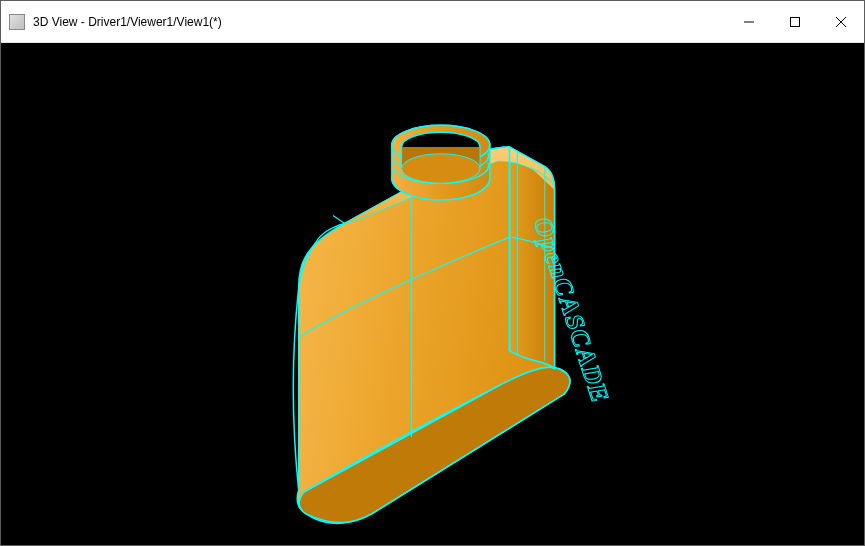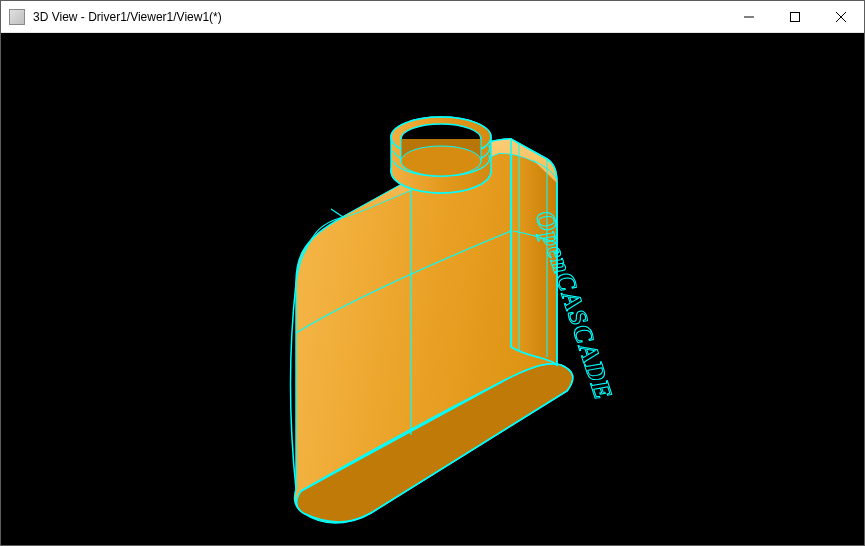--- a/index.html
+++ b/index.html
@@ -1,18 +1,18 @@
 <!DOCTYPE html>
 <html><head>
 <meta charset="utf-8">
 <style>
   * { margin: 0; padding: 0; box-sizing: border-box; }
   html, body { width: 865px; height: 546px; font-family: "Segoe UI", Tahoma, sans-serif; font-size: 12px; }
   .window { width: 865px; height: 546px; border: 1px solid #5c5c5c; background: #fff; display: flex; flex-direction: column; }
-  .titlebar { height: 32px; background: #fff; display: flex; align-items: center; border-bottom: 1px solid #e5e5e5; }
+  .titlebar { height: 42px; background: #fff; display: flex; align-items: center; border-bottom: 1px solid #e5e5e5; }
   .titlebar .app-icon { width: 16px; height: 16px; margin: 0 8px; border: 1px solid #888; background: linear-gradient(135deg,#e0e0e0,#bfbfbf); }
   .titlebar .title { flex: 0 0 auto; color: #000; font-size: 12px; }
   .titlebar .spacer { flex: 1 1 auto; }
   .win-btn { width: 46px; height: 32px; display: flex; align-items: center; justify-content: center; color: #000; background: transparent; border: none; }
   .win-btn svg { width: 10px; height: 10px; }
   .viewport { flex: 1 1 auto; background: #000; position: relative; overflow: hidden; }
   .viewport svg { position: absolute; inset: 0; width: 100%; height: 100%; }
 </style>
 </head>
 <body>

